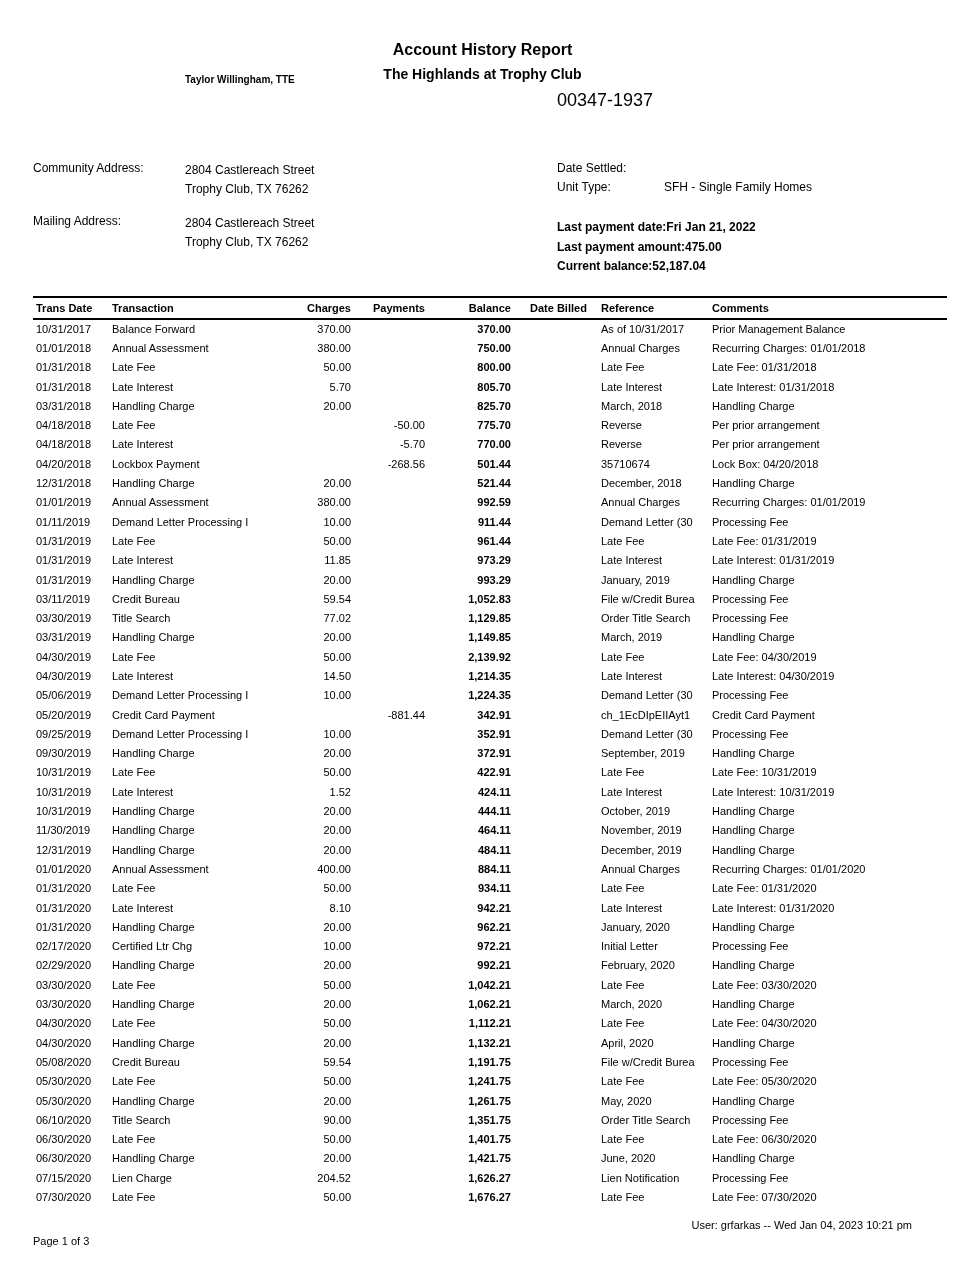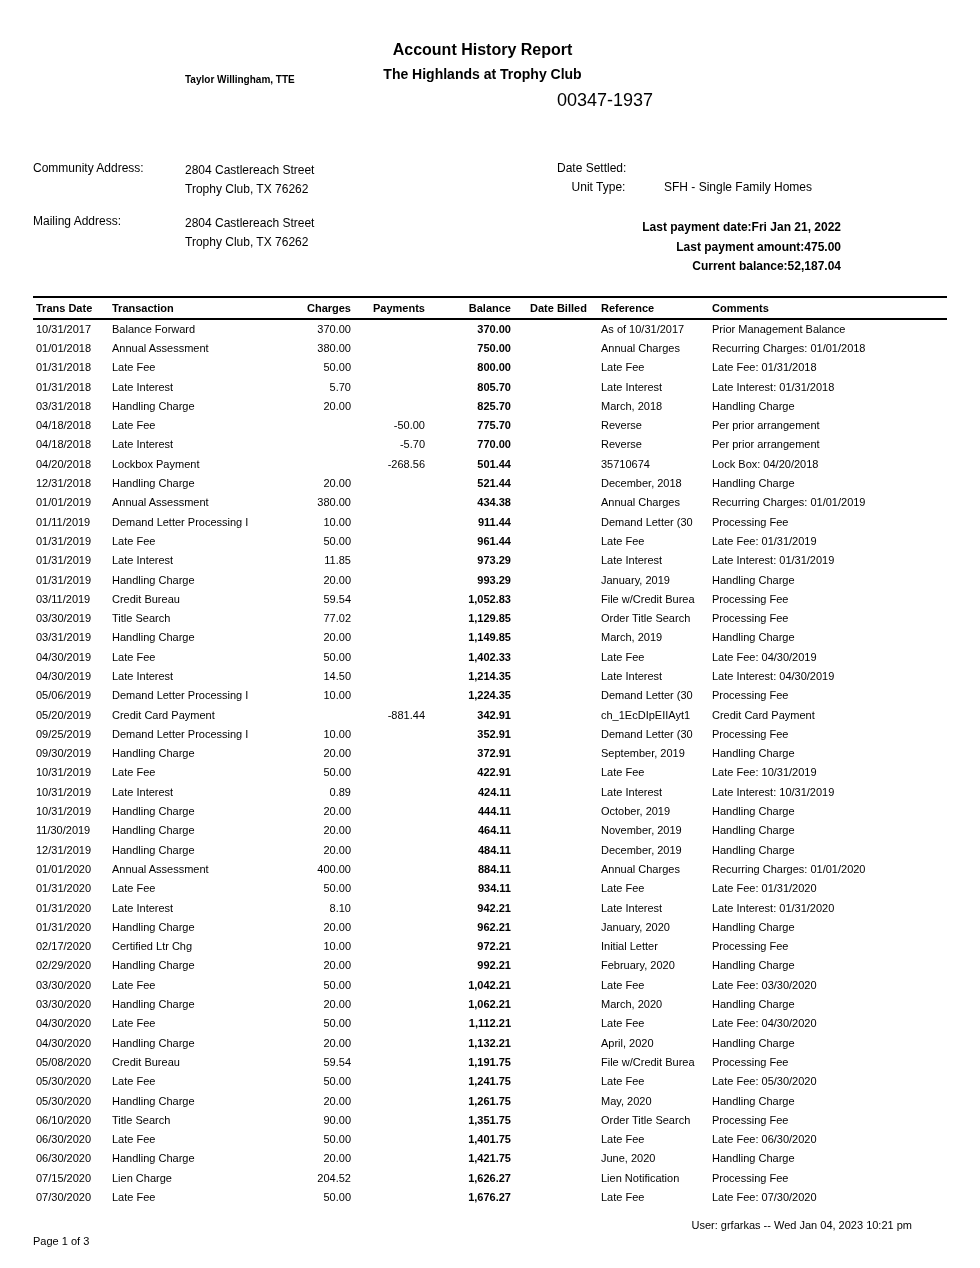--- a/index.html
+++ b/index.html
@@ -11,33 +11,33 @@
     position:relative;
     overflow:hidden;
   }
   .page { position:relative; width:960px; height:1268px; background:#ffffff; }
 
   .doc-title   { position:absolute; top:41px;  left:0; width:965px; text-align:center; font-size:16px; font-weight:bold; }
   .doc-subtitle{ position:absolute; top:66px;  left:0; width:965px; text-align:center; font-size:14px; font-weight:bold; }
   .acct-holder { position:absolute; top:74px;  left:185px; font-size:10px; font-weight:bold; }
   .acct-number { position:absolute; top:90px;  left:557px; font-size:18px; }
 
-  .lbl  { font-size:12px;text-align:center; }
+  .lbl  { font-size:12px; }
   .val  { font-size:12px; }
   .community-label { position:absolute; top:161px; left:33px;  }
   .community-value { position:absolute; top:161px; left:185px; line-height:19px; }
   .mailing-label   { position:absolute; top:214px; left:33px;  }
   .mailing-value   { position:absolute; top:214px; left:185px; line-height:19px; }
 
   .date-settled    { position:absolute; top:161px; left:557px; }
   .unit-type       { position:absolute; top:180px; left:557px; display:flex;gap:24px; }
   .unit-type .lbl  { width:83px; }
 
   .pay-block { position:absolute; top:218px; left:557px; width:284px; font-weight:bold; }
-  .pay-row   { display:flex; justify-content:flex-end; line-height:19.5px; font-size:12px; }
+  .pay-row   { display:flex; justify-content:flex-start; line-height:19.5px; font-size:12px; }
 
   table.txn {
     position:absolute; top:296px; left:33px; width:914px;
     border-collapse:collapse; table-layout:fixed;
   }
   table.txn thead tr { border-top:2px solid #000; border-bottom:2px solid #000; }
   table.txn th {
     font-size:11px; font-weight:bold; height:22px; vertical-align:middle;
     text-align:left; white-space:nowrap; overflow:hidden; padding:0;margin-left:25px;
   }
@@ -208,21 +208,21 @@
           <td class="num bal">521.44</td>
           <td class="c5"></td>
           <td class="">December, 2018</td>
           <td class="">Handling Charge</td>
         </tr>
         <tr>
           <td class="c0">01/01/2019</td>
           <td class="">Annual Assessment</td>
           <td class="num">380.00</td>
           <td class="num"></td>
-          <td class="num bal">434.38</td>
+          <td class="num bal">992.59</td>
           <td class="c5"></td>
           <td class="">Annual Charges</td>
           <td class="">Recurring Charges: 01/01/2019</td>
         </tr>
         <tr>
           <td class="c0">01/11/2019</td>
           <td class="">Demand Letter Processing I</td>
           <td class="num">10.00</td>
           <td class="num"></td>
           <td class="num bal">911.44</td>
@@ -288,21 +288,21 @@
           <td class="num bal">1,149.85</td>
           <td class="c5"></td>
           <td class="">March, 2019</td>
           <td class="">Handling Charge</td>
         </tr>
         <tr>
           <td class="c0">04/30/2019</td>
           <td class="">Late Fee</td>
           <td class="num">50.00</td>
           <td class="num"></td>
-          <td class="num bal">1,402.33</td>
+          <td class="num bal">2,139.92</td>
           <td class="c5"></td>
           <td class="">Late Fee</td>
           <td class="">Late Fee: 04/30/2019</td>
         </tr>
         <tr>
           <td class="c0">04/30/2019</td>
           <td class="">Late Interest</td>
           <td class="num">14.50</td>
           <td class="num"></td>
           <td class="num bal">1,214.35</td>
@@ -356,21 +356,21 @@
           <td class="num">50.00</td>
           <td class="num"></td>
           <td class="num bal">422.91</td>
           <td class="c5"></td>
           <td class="">Late Fee</td>
           <td class="">Late Fee: 10/31/2019</td>
         </tr>
         <tr>
           <td class="c0">10/31/2019</td>
           <td class="">Late Interest</td>
-          <td class="num">0.89</td>
+          <td class="num">1.52</td>
           <td class="num"></td>
           <td class="num bal">424.11</td>
           <td class="c5"></td>
           <td class="">Late Interest</td>
           <td class="">Late Interest: 10/31/2019</td>
         </tr>
         <tr>
           <td class="c0">10/31/2019</td>
           <td class="">Handling Charge</td>
           <td class="num">20.00</td>

